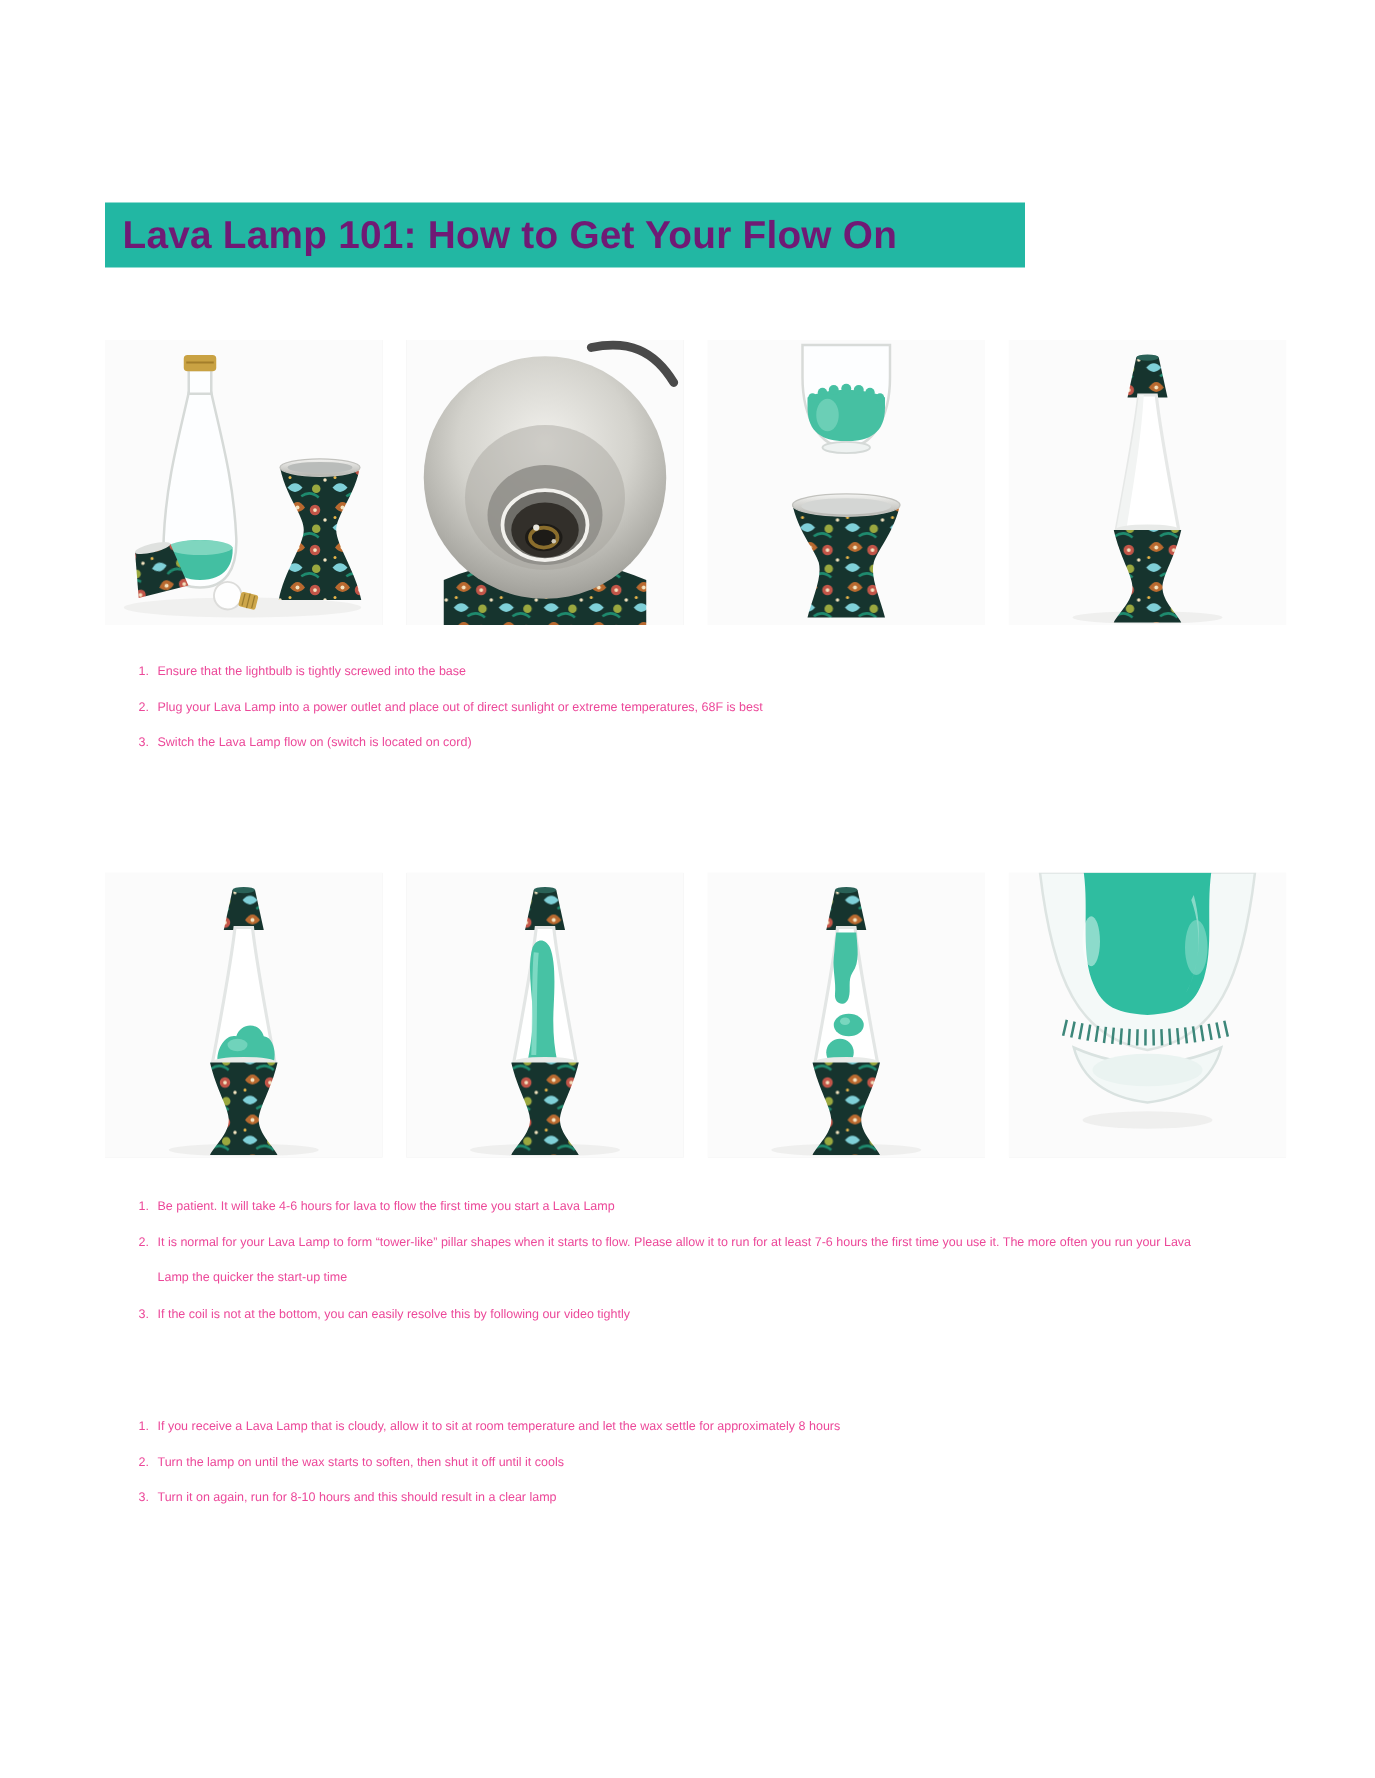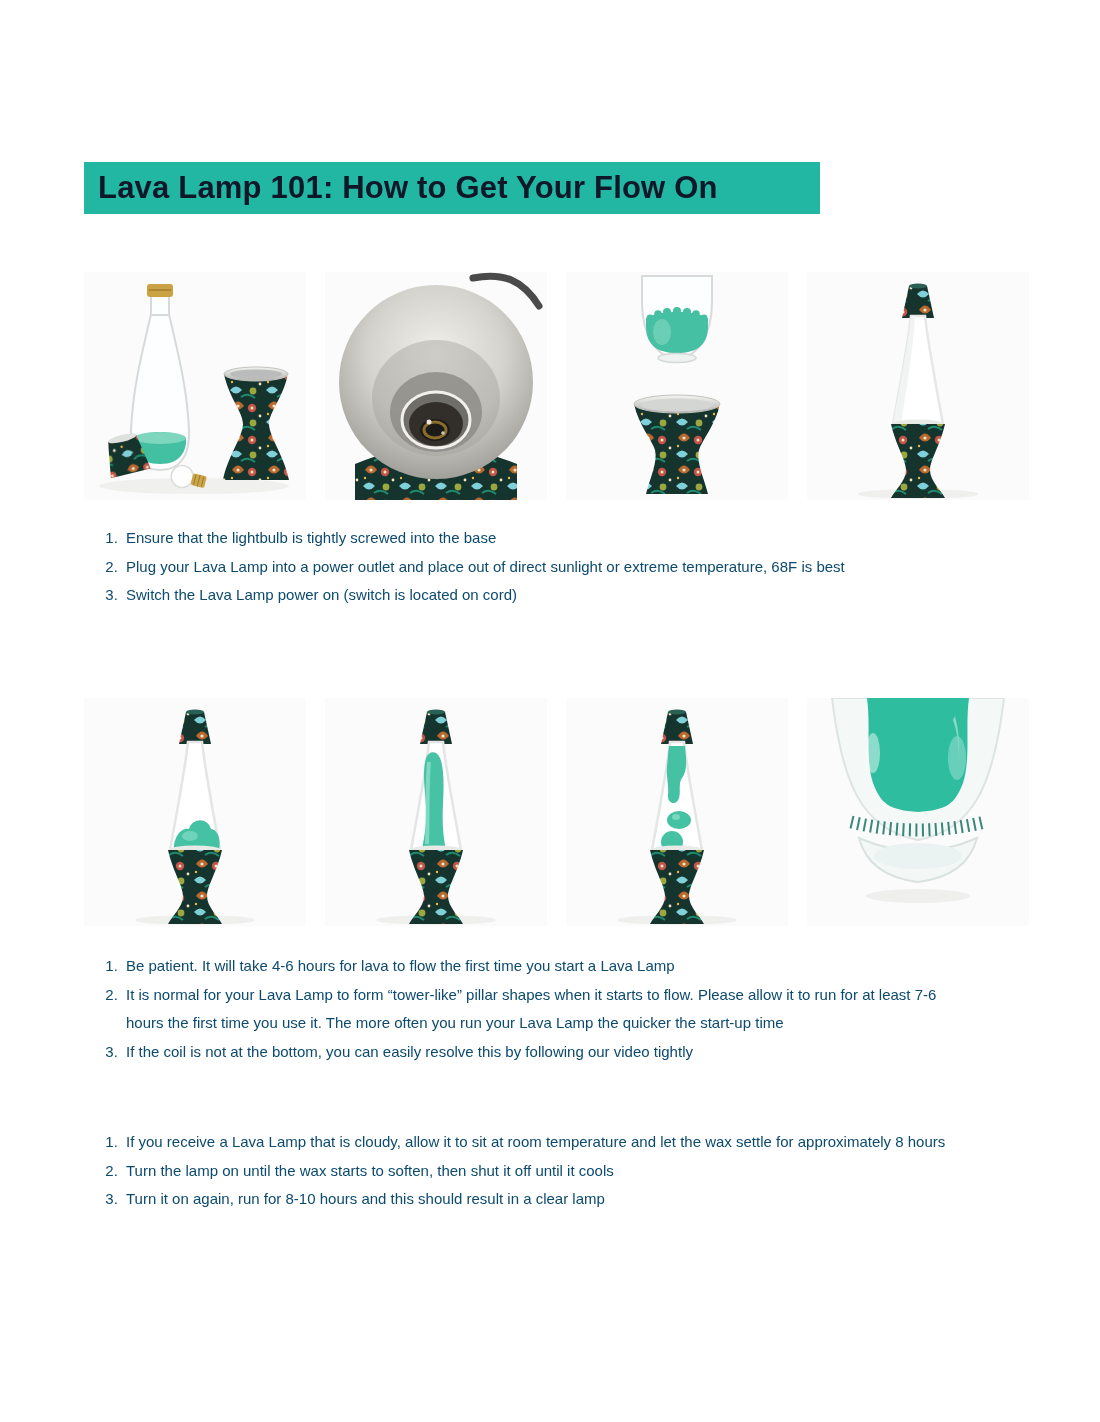--- a/index.html
+++ b/index.html
@@ -7,21 +7,21 @@
     position:relative; width:1100px; height:1422px; margin:0 auto;
     background:#ffffff; font-family:"Liberation Sans", sans-serif; overflow:hidden;
   }
   
   .banner {
     position:absolute; left:84px; top:162px; width:736px; height:52px;
     background:#22b7a3; display:flex; align-items:center; box-sizing:border-box;
     padding-left:14px;
   }
   .banner h1 {
-    margin:0; font-size:31px; font-weight:bold; color:#0f172a; letter-spacing:0.2px;
+    margin:0; font-size:31px; font-weight:bold; color:#701a75; letter-spacing:0.2px;
     white-space:nowrap;
   }
   
   .photo-row {
     position:absolute; left:84px; width:945px; height:228px;
     display:flex; justify-content:space-between;
   }
   .photo-row.row1 { top:272px; }
   .photo-row.row2 { top:698px; }
   figure.photo {
@@ -33,21 +33,21 @@
   .sec { position:absolute; left:97px; width:880px; }
   .sec.setup   { top:524px; }
   .sec.running { top:952px; }
   .sec.cloudy  { top:1128px; }
   .sec h2 {
     margin:0 0 16px 0; font-size:16.5px; font-weight:bold; color:#6e2b4d;
     line-height:20px;
   }
   .sec ol { margin:0; padding-left:25px; }
   .sec li {
-    font-size:15px; line-height:28.5px; color:#0c4a6e; padding-left:4px;
+    font-size:10px; line-height:28.5px; color:#ec4899; padding-left:4px;
     max-width:845px;
   }
   .hidden-defs { position:absolute; width:0; height:0; overflow:hidden; }
 </style>
 </head>
 <body>
 
 <div class="page">
 
   <svg class="hidden-defs" aria-hidden="true">
@@ -157,22 +157,22 @@
         <path d="M86,152 C94,108 101,72 104,44 L108,44 C106,80 99,120 94,152 Z" fill="#f2f4f3"></path>
         <ellipse cx="111" cy="152" rx="26" ry="4.5" fill="#e8eae8"></ellipse>
         <path d="M84,152 C89,174 99,188 99,198 C99,209 88,218 84,226 L138,226 C134,218 123,209 123,198 C123,188 133,174 138,152 Z" fill="url(#paisley)"></path>
       </svg>
     </figure>
   </div>
 
   <section class="sec setup">
     <ol>
       <li>Ensure that the lightbulb is tightly screwed into the base</li>
-      <li>Plug your Lava Lamp into a power outlet and place out of direct sunlight or extreme temperature, 68F is best</li>
-      <li>Switch the Lava Lamp power on (switch is located on cord)</li>
+      <li>Plug your Lava Lamp into a power outlet and place out of direct sunlight or extreme temperatures, 68F is best</li>
+      <li>Switch the Lava Lamp flow on (switch is located on cord)</li>
     </ol>
   </section>
 
   <div class="photo-row row2">
 
     <figure class="photo">
       <svg viewBox="0 0 222 228">
         <rect width="222" height="228" fill="#fbfbfb"></rect>
         <ellipse cx="111" cy="222" rx="60" ry="5" fill="#efefee"></ellipse>
         <path d="M102,14 L120,14 L127,46 L95,46 Z" fill="url(#paisley)"></path>

